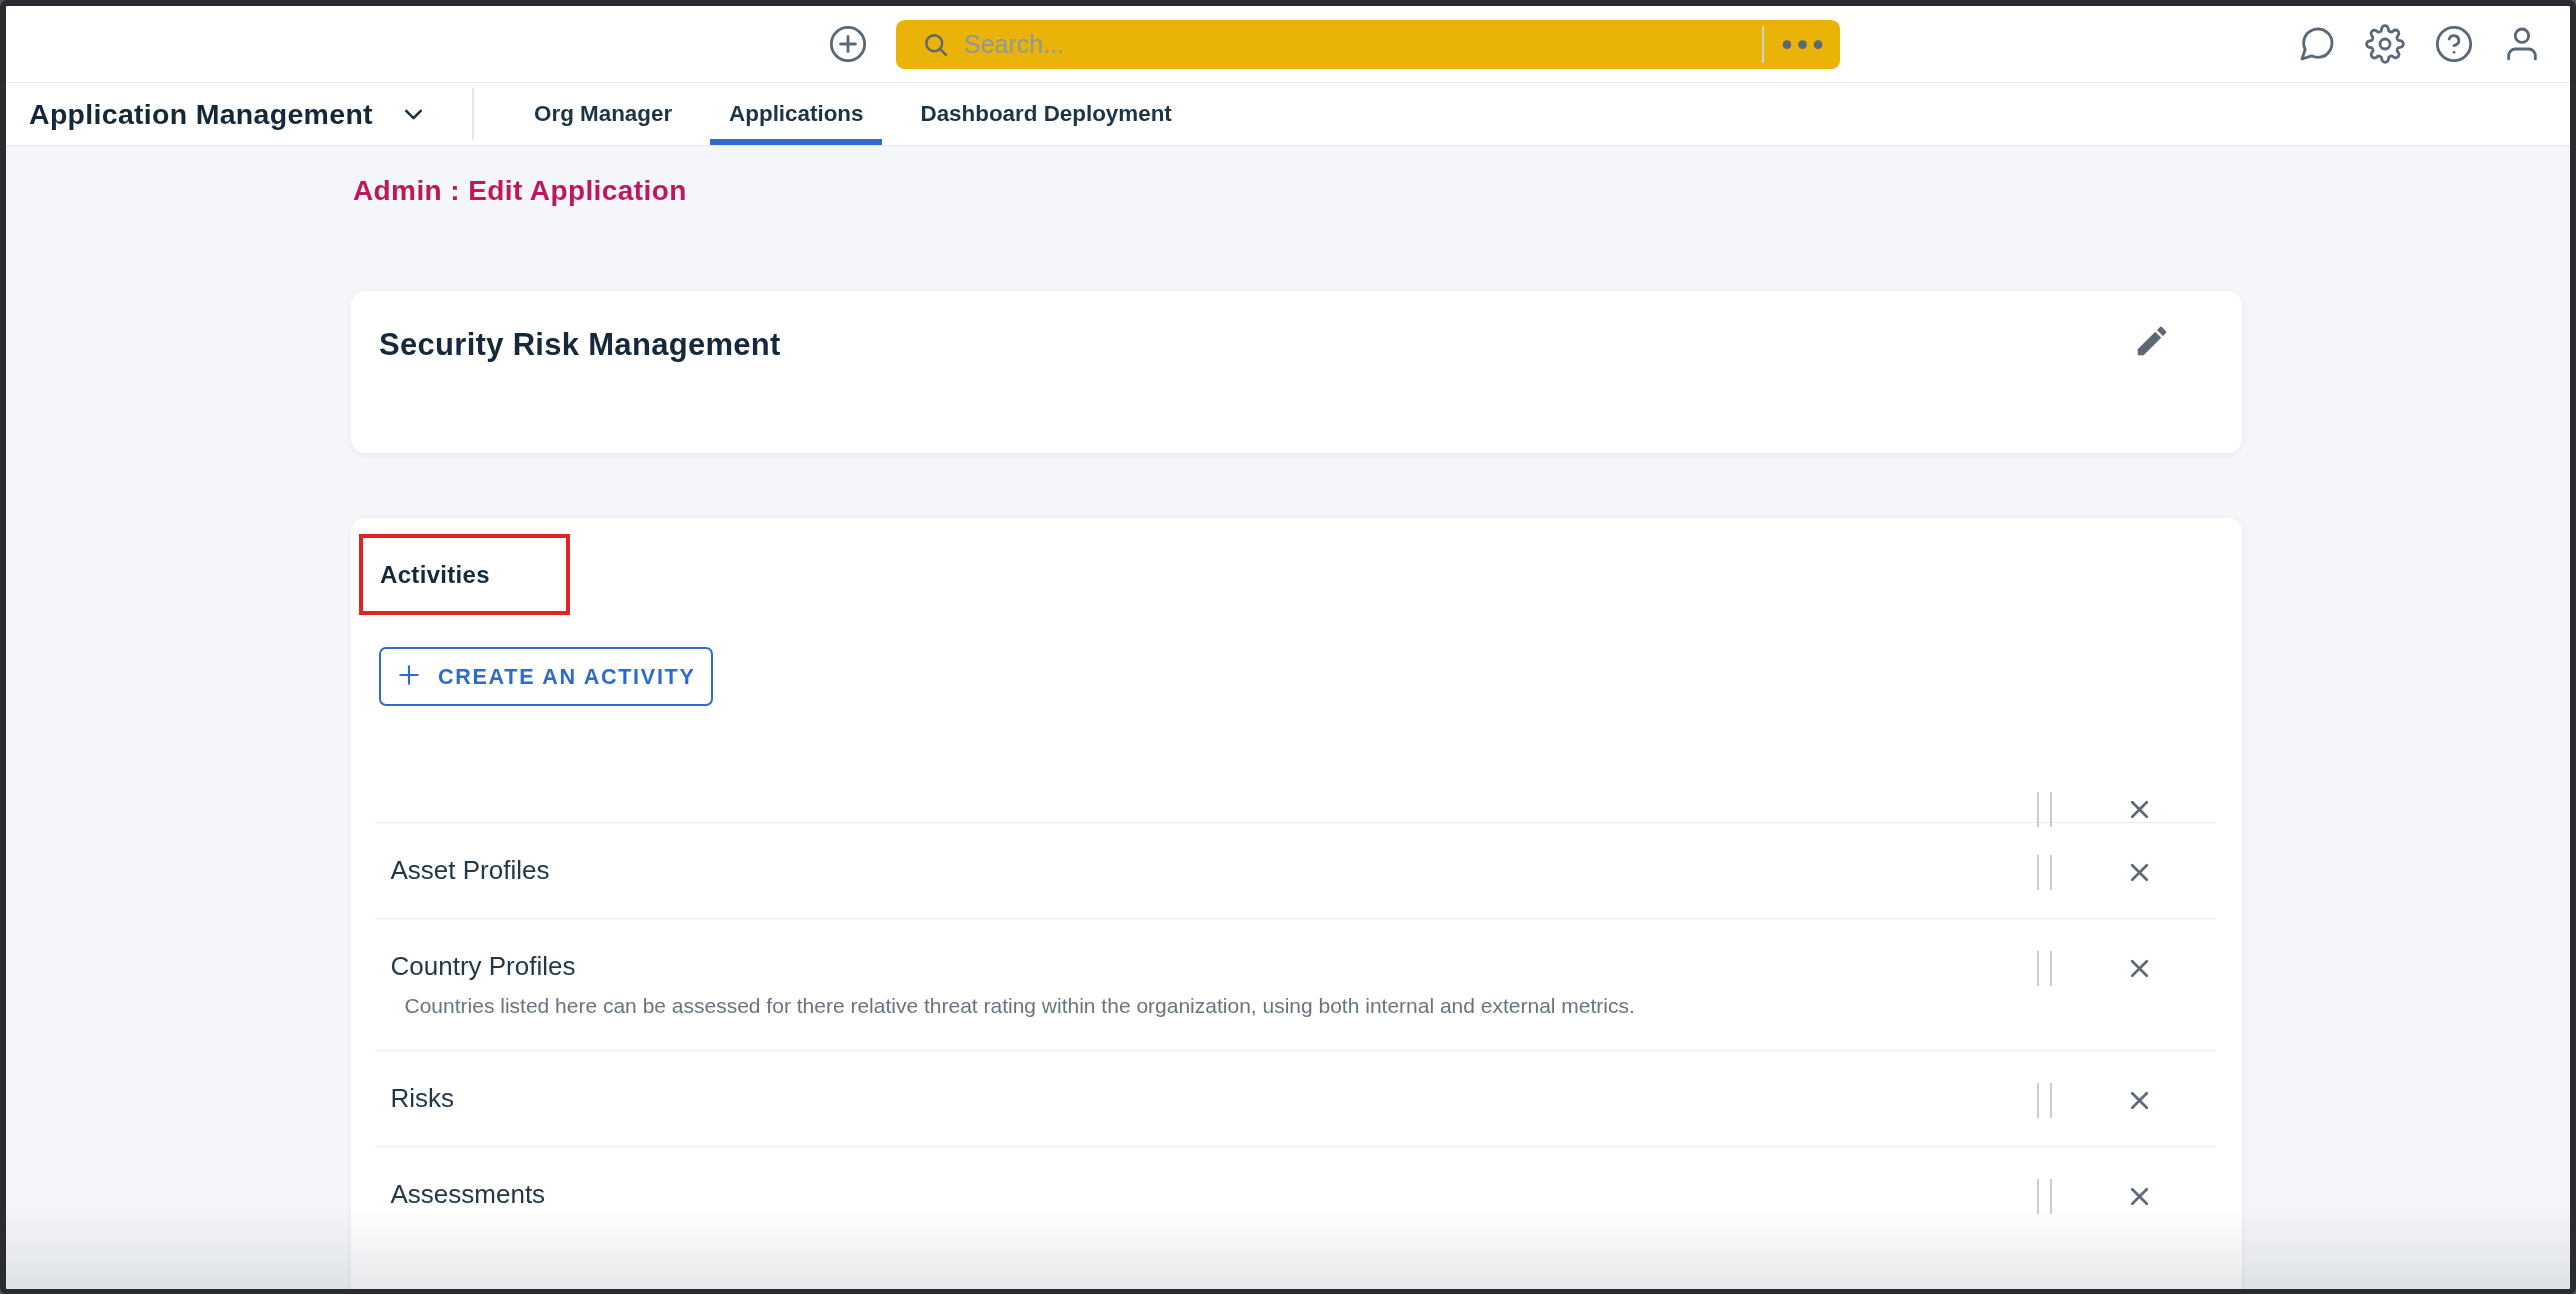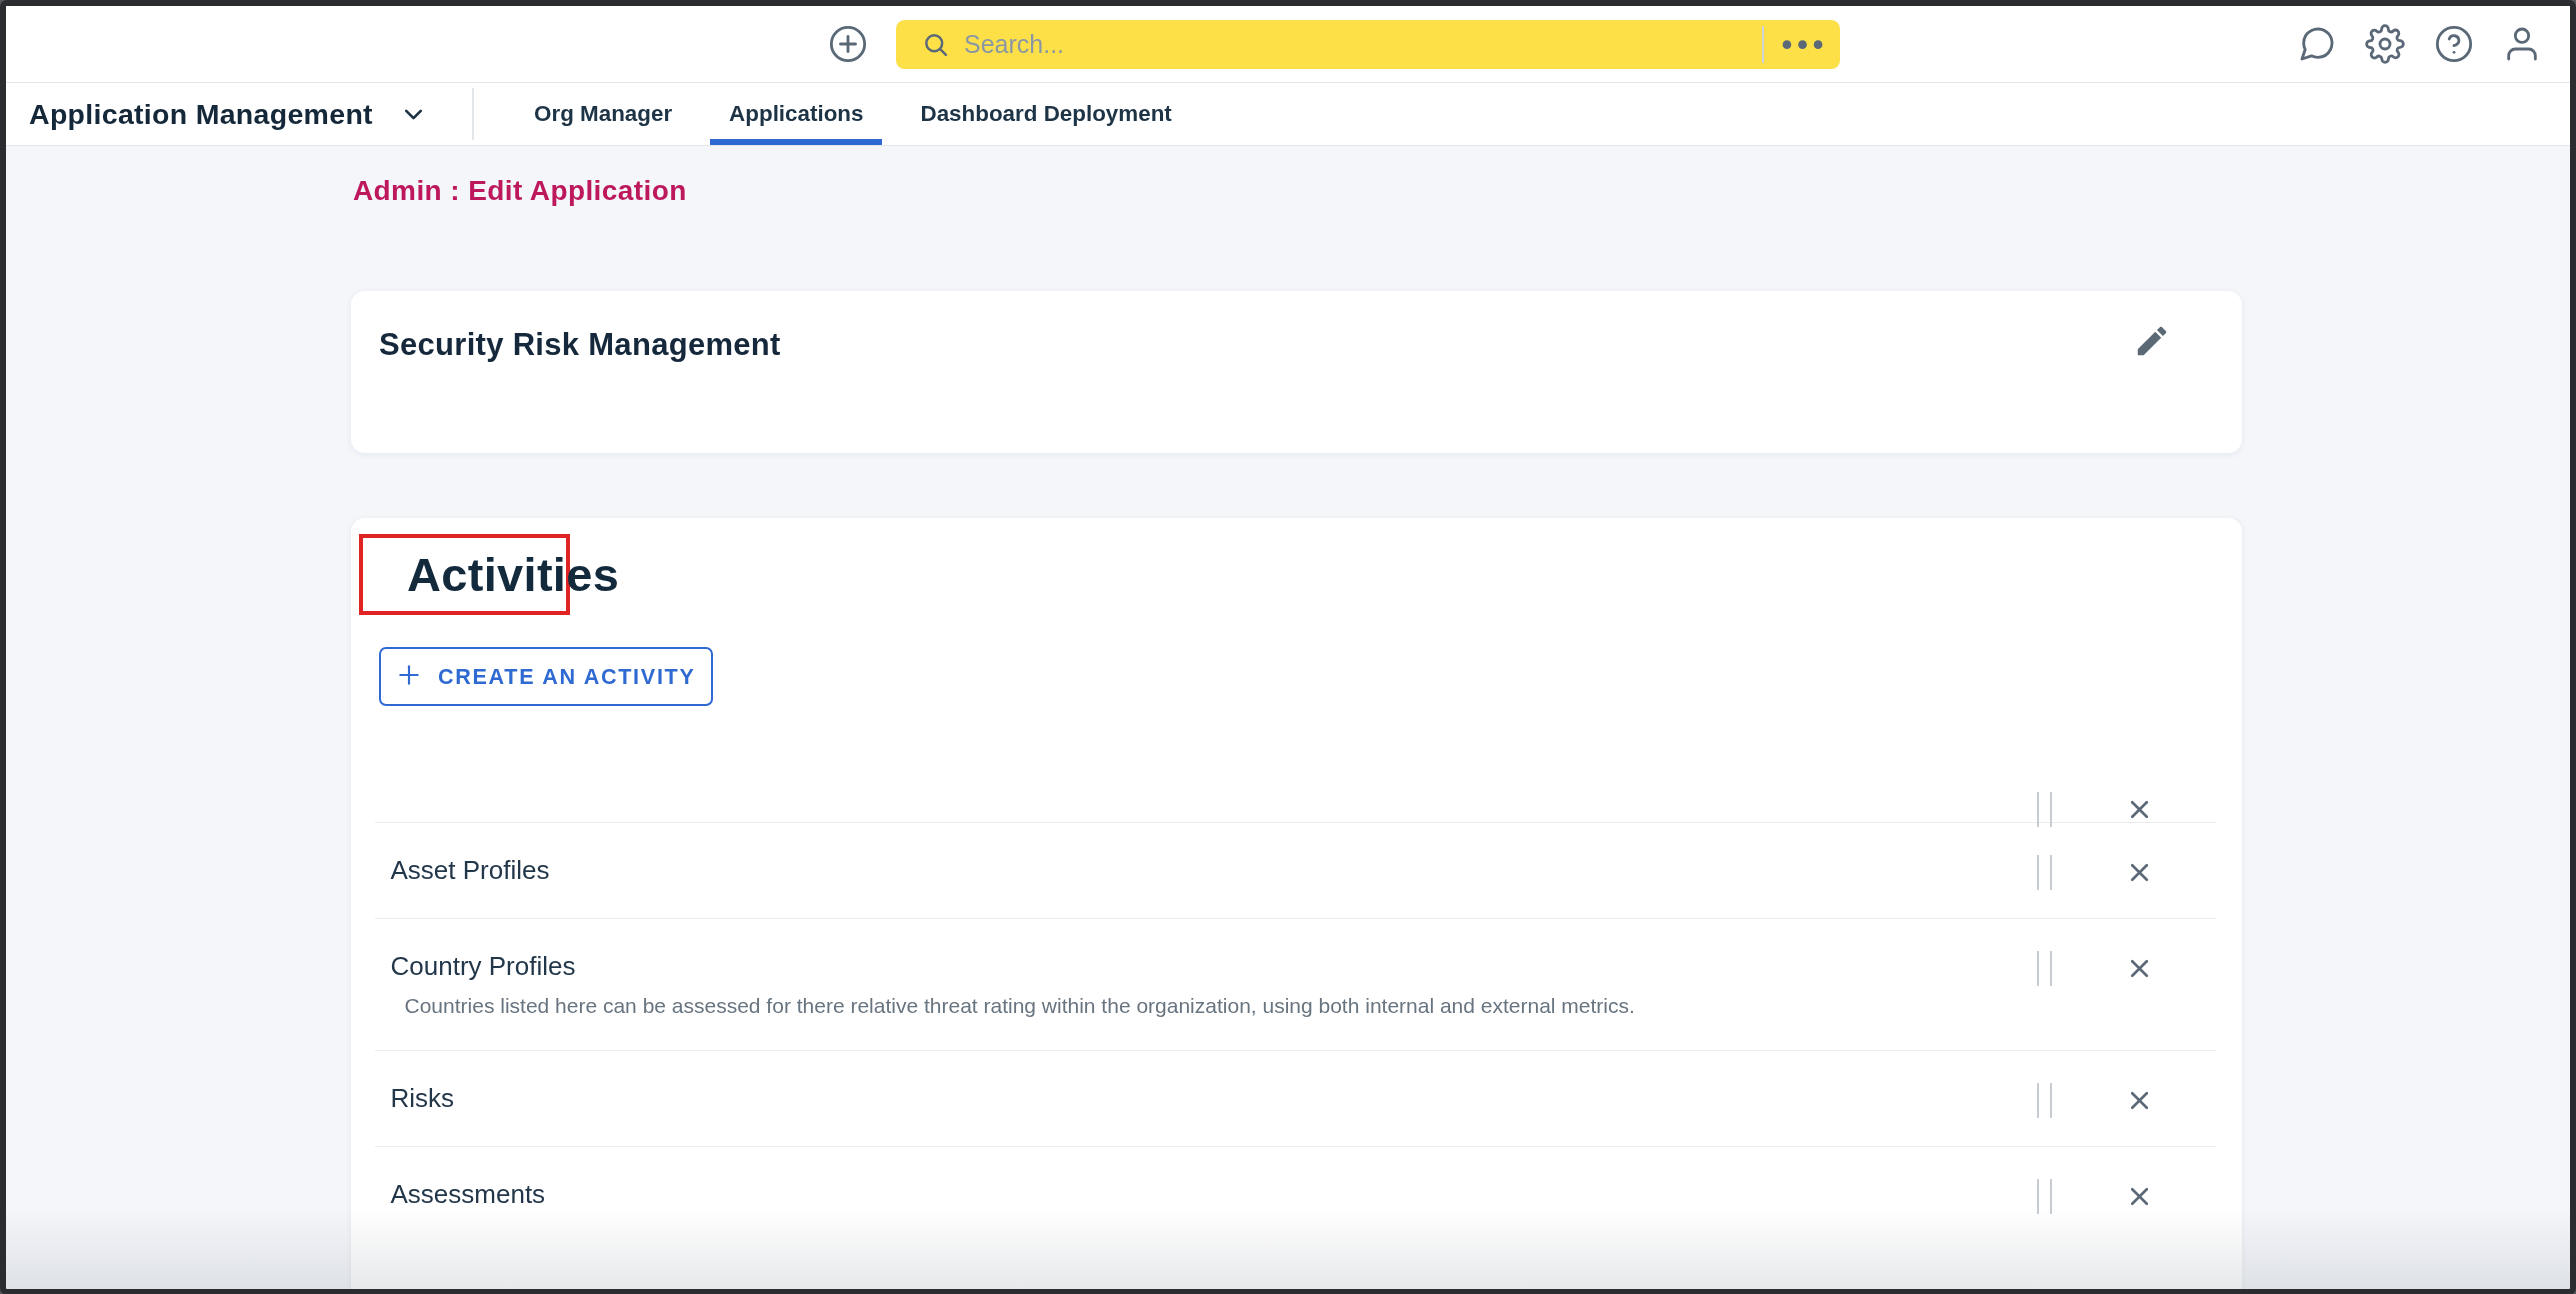--- a/index.html
+++ b/index.html
@@ -22,21 +22,21 @@
   
   .topbar{
     position:absolute;left:0;top:0;right:0;height:76px;
     background:#ffffff;border-bottom:0.9px solid #e4e7ea;
   }
   .icon{color:#5a6877;}
   .icon svg{display:block;}
   .plus-btn{position:absolute;left:822px;top:18px;width:40px;height:40px;cursor:pointer;}
   .searchbox{
     position:absolute;left:890px;top:14px;width:944px;height:49px;
-    background:#fde047;border-radius:8.6px;display:flex;align-items:center;
+    background:#eab308;border-radius:8.6px;display:flex;align-items:center;
   }
   .searchbox .mag{margin-left:26px;flex:0 0 auto;}
   .searchbox input{
     flex:1;border:none;outline:none;background:transparent;
     font-family:"Liberation Sans",sans-serif;font-size:25px;color:#3c4a58;
     margin-left:12px;min-width:0;
   }
   .searchbox input::placeholder{color:#8a97a4;}
   .searchbox .vsep{width:1.7px;align-self:stretch;margin:6px 0;background:#ccd2d9;}
   .searchbox .dots{width:76px;display:flex;justify-content:center;cursor:pointer;}
@@ -78,21 +78,21 @@
     position:absolute;left:28px;top:36px;
     font-size:31px;font-weight:700;color:#16293c;letter-spacing:0.3px;
   }
   .card-app .edit{position:absolute;right:71px;top:31px;width:38px;height:38px;cursor:pointer;}
 
   .card-activities{top:512px;height:787px;}
   .red-annotation{
     position:absolute;left:7.8px;top:16.4px;width:186px;height:73px;
     border:4.3px solid #e02424;display:flex;align-items:center;padding-left:17.3px;
   }
-  .red-annotation .act-title{font-size:47px;font-weight:700;color:#13293c;letter-spacing:0.3px;margin-left:27px;}
+  .red-annotation .act-title{font-size:24px;font-weight:700;color:#13293c;letter-spacing:0.3px;}
   .create-btn{
     position:absolute;left:28px;top:129px;width:330px;height:55px;
     border:2.6px solid #2e6ad1;border-radius:7px;background:#ffffff;
     display:flex;align-items:center;justify-content:center;gap:15.5px;
     color:#2e6ad1;cursor:pointer;
   }
   .create-btn .btn-label{font-size:21.6px;font-weight:700;letter-spacing:1.7px;}
 
   .activity-list{position:absolute;left:24px;right:26px;top:242px;}
   .row{position:relative;border-bottom:1.7px solid #eaecef;padding:31px 190px 31px 15.5px;}

